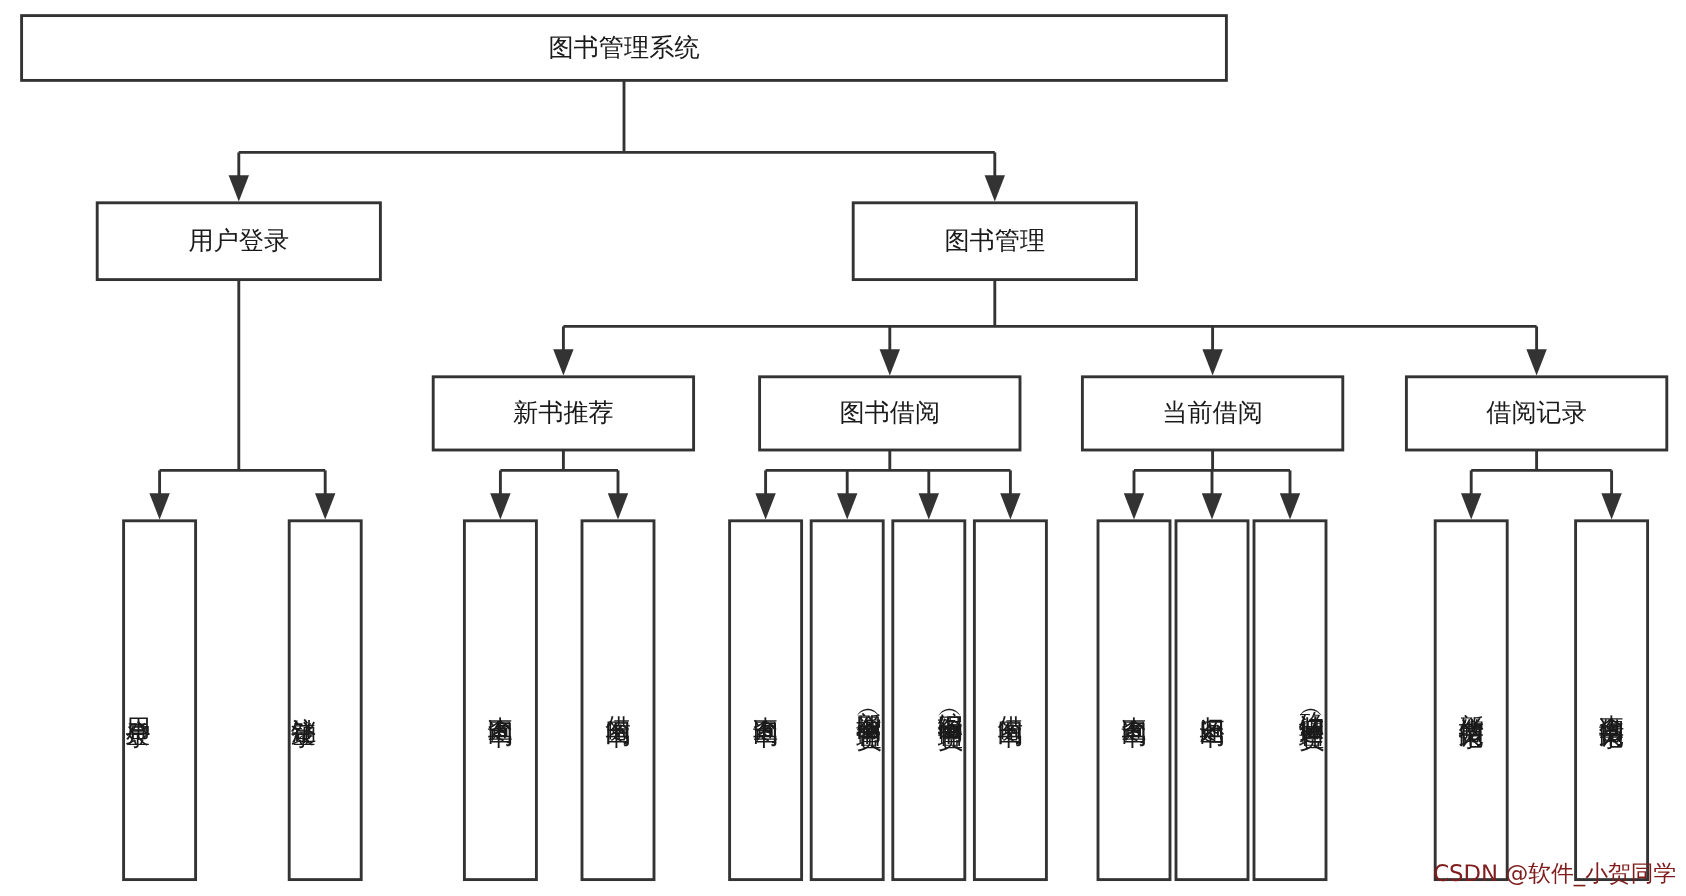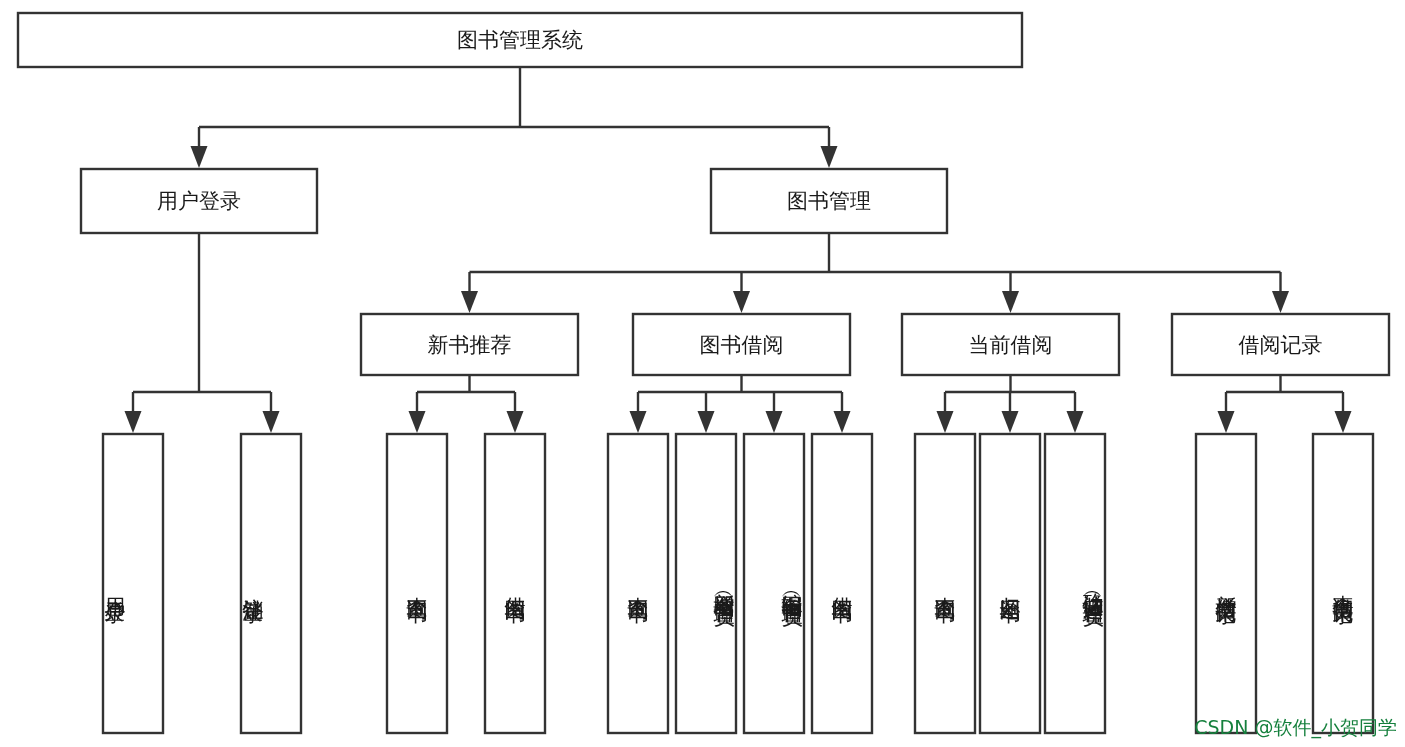--- a/index.html
+++ b/index.html
@@ -59,21 +59,21 @@
     letter-spacing: 2px;
     white-space: nowrap;
     pointer-events: none;
   }
   .watermark {
     position: absolute;
     right: 8px;
     bottom: 6px;
     font-family: "DejaVu Sans", "Liberation Sans", sans-serif;
     font-size: 19px;
-    color: #15803d;
+    color: #7f1d1d;
     white-space: nowrap;
     user-select: none;
   }
 </style>
 </head>
 <body>
 
 <div id="chart-root">
   <svg id="flow" viewBox="0 0 1405 747" preserveAspectRatio="none">
     <g id="edges-layer">

